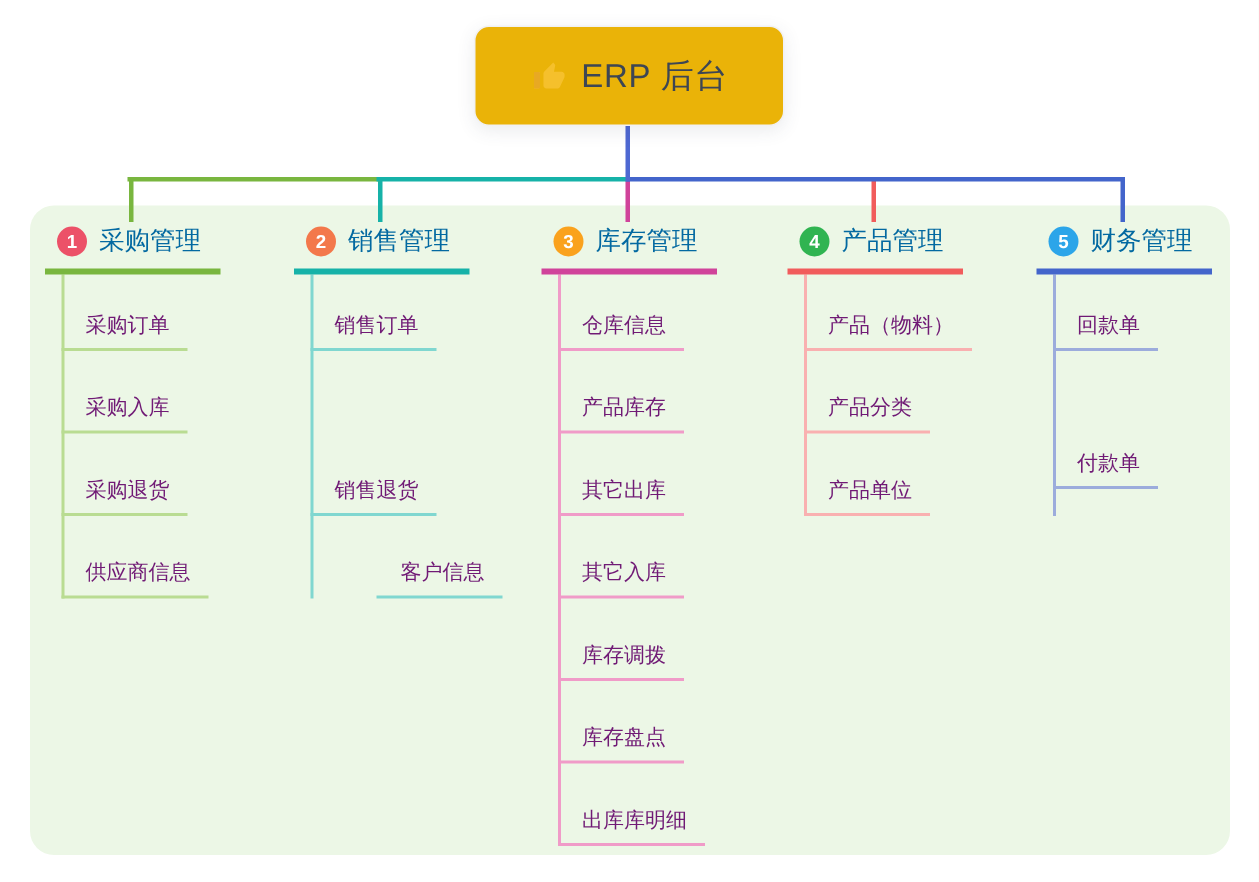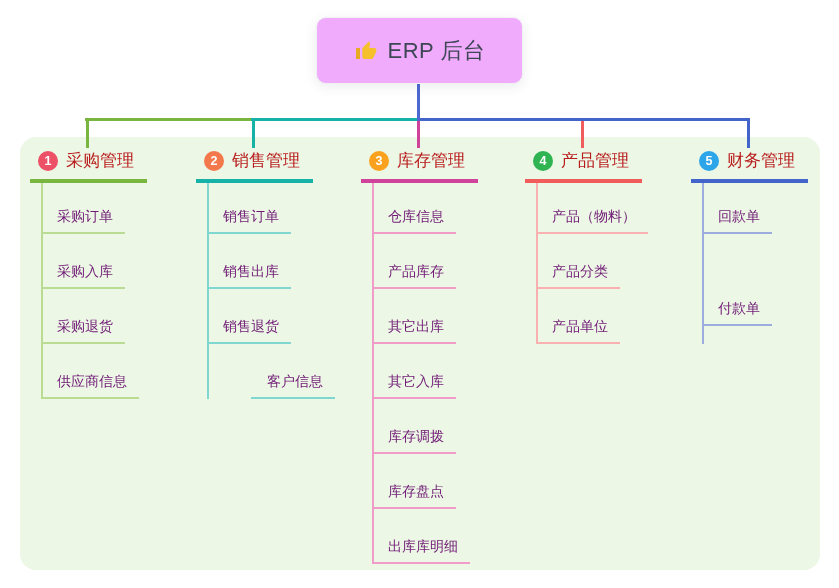--- a/index.html
+++ b/index.html
@@ -12,21 +12,21 @@
   }
   #panel{
     position:absolute;left:20px;top:137px;
     width:800px;height:433px;
     border-radius:16px;
   }
   .hline,.vline{position:absolute;}
   #root-node{
     position:absolute;left:316px;top:17px;
     width:207px;height:67px;
-    background:#f0abfc;
+    background:#eab308;
     border:1px solid #f1f1f3;
     border-radius:10px;
     box-shadow:0 3px 12px rgba(60,70,90,.10);
     display:flex;align-items:center;justify-content:center;gap:10px;
     box-sizing:border-box;
   }
   #root-node .root-label{
     font-size:22px;color:#3d4654;font-weight:500;letter-spacing:.5px;
   }
   .branch-title{
@@ -38,21 +38,21 @@
     display:flex;align-items:center;gap:8px;
     cursor:default;
   }
   .badge{
     width:20px;height:20px;border-radius:50%;
     color:#fff;font-size:12.5px;font-weight:bold;
     display:flex;align-items:center;justify-content:center;
     flex:0 0 auto;
   }
   .branch-label{
-    font-size:17px;color:#b91c1c;line-height:20px;white-space:nowrap;
+    font-size:17px;color:#0369a1;line-height:20px;white-space:nowrap;
   }
   .child-node{
     position:absolute;
     font-size:14px;line-height:20px;color:#701a75;
     padding:0 12px 6px 16px;
     border-bottom:2px solid;
     white-space:nowrap;
   }
 </style>
 </head>
@@ -95,21 +95,20 @@
     </div>
     <div class="child-node" style="left: 41px; top: 206px; border-bottom-color: rgb(185, 220, 146);">采购订单</div>
     <div class="child-node" style="left: 41px; top: 261px; border-bottom-color: rgb(185, 220, 146);">采购入库</div>
     <div class="child-node" style="left: 41px; top: 316px; border-bottom-color: rgb(185, 220, 146);">采购退货</div>
     <div class="child-node" style="left: 41px; top: 371px; border-bottom-color: rgb(185, 220, 146);">供应商信息</div>
     <div class="branch-title" style="left: 196px; top: 147px; border-bottom-color: rgb(22, 178, 168);">
       <span class="badge" style="background: rgb(243, 120, 75);">2</span>
       <span class="branch-label">销售管理</span>
     </div>
     <div class="child-node" style="left: 207px; top: 206px; border-bottom-color: rgb(128, 215, 208);">销售订单</div>
-    <div class="child-node" style="left: 207px; top: 261px; border-bottom-color: rgb(128, 215, 208);">销售出库</div>
     <div class="child-node" style="left: 207px; top: 316px; border-bottom-color: rgb(128, 215, 208);">销售退货</div>
     <div class="child-node" style="left: 207px; top: 371px; border-bottom-color: rgb(128, 215, 208); margin-left: 44px;">客户信息</div>
     <div class="branch-title" style="left: 361px; top: 147px; border-bottom-color: rgb(208, 67, 154);">
       <span class="badge" style="background: rgb(250, 162, 29);">3</span>
       <span class="branch-label">库存管理</span>
     </div>
     <div class="child-node" style="left: 372px; top: 206px; border-bottom-color: rgb(240, 155, 200);">仓库信息</div>
     <div class="child-node" style="left: 372px; top: 261px; border-bottom-color: rgb(240, 155, 200);">产品库存</div>
     <div class="child-node" style="left: 372px; top: 316px; border-bottom-color: rgb(240, 155, 200);">其它出库</div>
     <div class="child-node" style="left: 372px; top: 371px; border-bottom-color: rgb(240, 155, 200);">其它入库</div>

